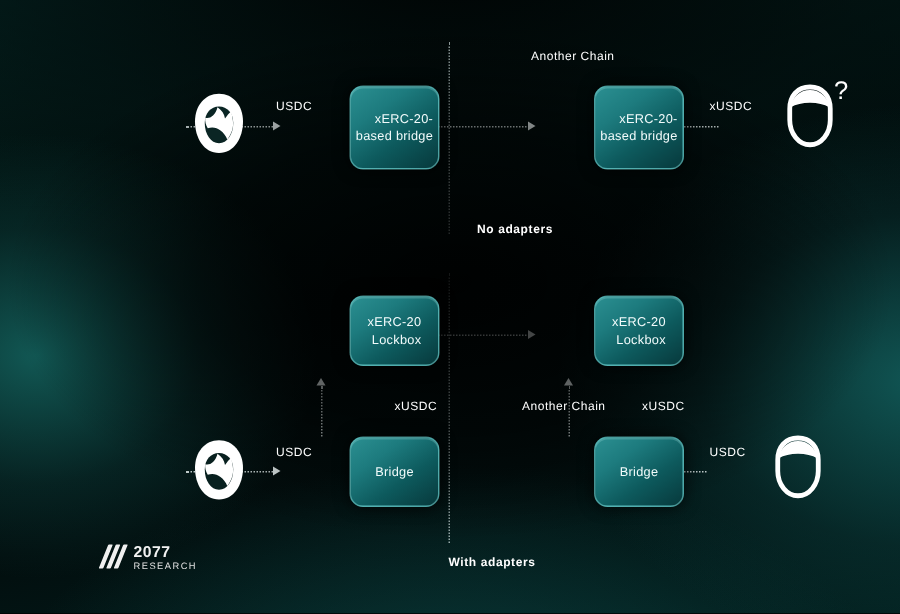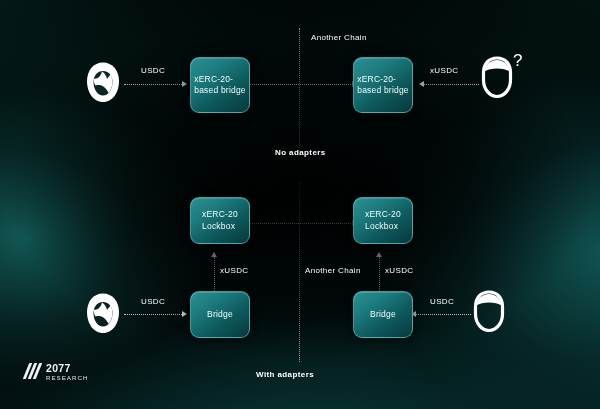--- a/index.html
+++ b/index.html
@@ -21,33 +21,33 @@
       linear-gradient(170deg, #042220 0%, #021513 22%, #010a0a 48%, #020e0e 72%, #03201f 100%);
   }
   #canvas::after {
     content: "";
     position: absolute;
     inset: 0;
     pointer-events: none;
     background: radial-gradient(ellipse 370px 215px at 50% 46%, rgba(0,0,0,0.88) 0%, rgba(0,0,0,0.55) 45%, rgba(0,0,0,0) 80%);
   }
   .layer { position: absolute; inset: 0; }
-  .above { z-index: 5; }
+  .above { z-index: 5; margin-left: 43px; }
 
   
   .node {
     position: absolute;
     border-radius: 9px;
     background: linear-gradient(145deg, #2b8f91 0%, #1d7b7e 30%, #0d5a5d 62%, #07393c 100%);
     border: 1px solid rgba(120,210,208,0.55);
     box-shadow: 0 0 10px rgba(0,0,0,0.75), inset 0 1px 0 rgba(190,240,238,0.22);
     display: flex;
     align-items: center;
     justify-content: center;
-    text-align: left;
+    text-align: right;
     color: #f2fbfb;
     font-size: 8.5px;
     line-height: 11.5px;
     letter-spacing: 0.2px;
     font-weight: 400;
     white-space: pre-line;
   }
 
   
   .dot-h {

